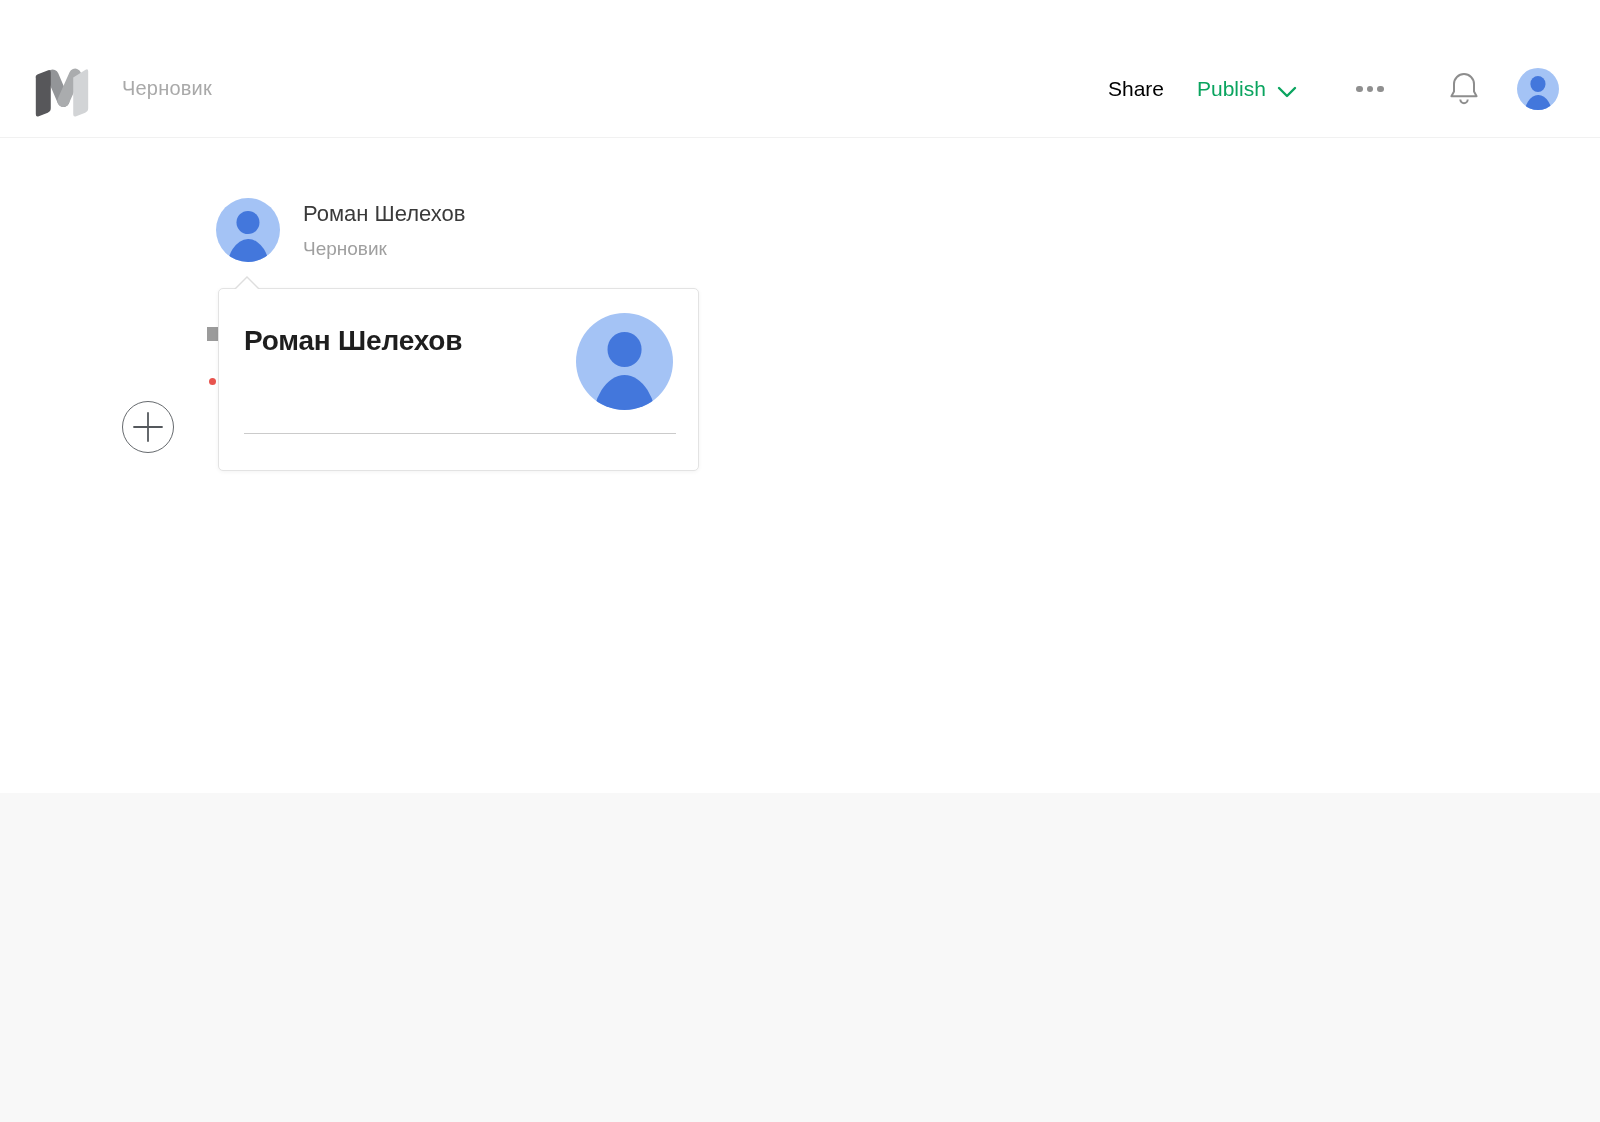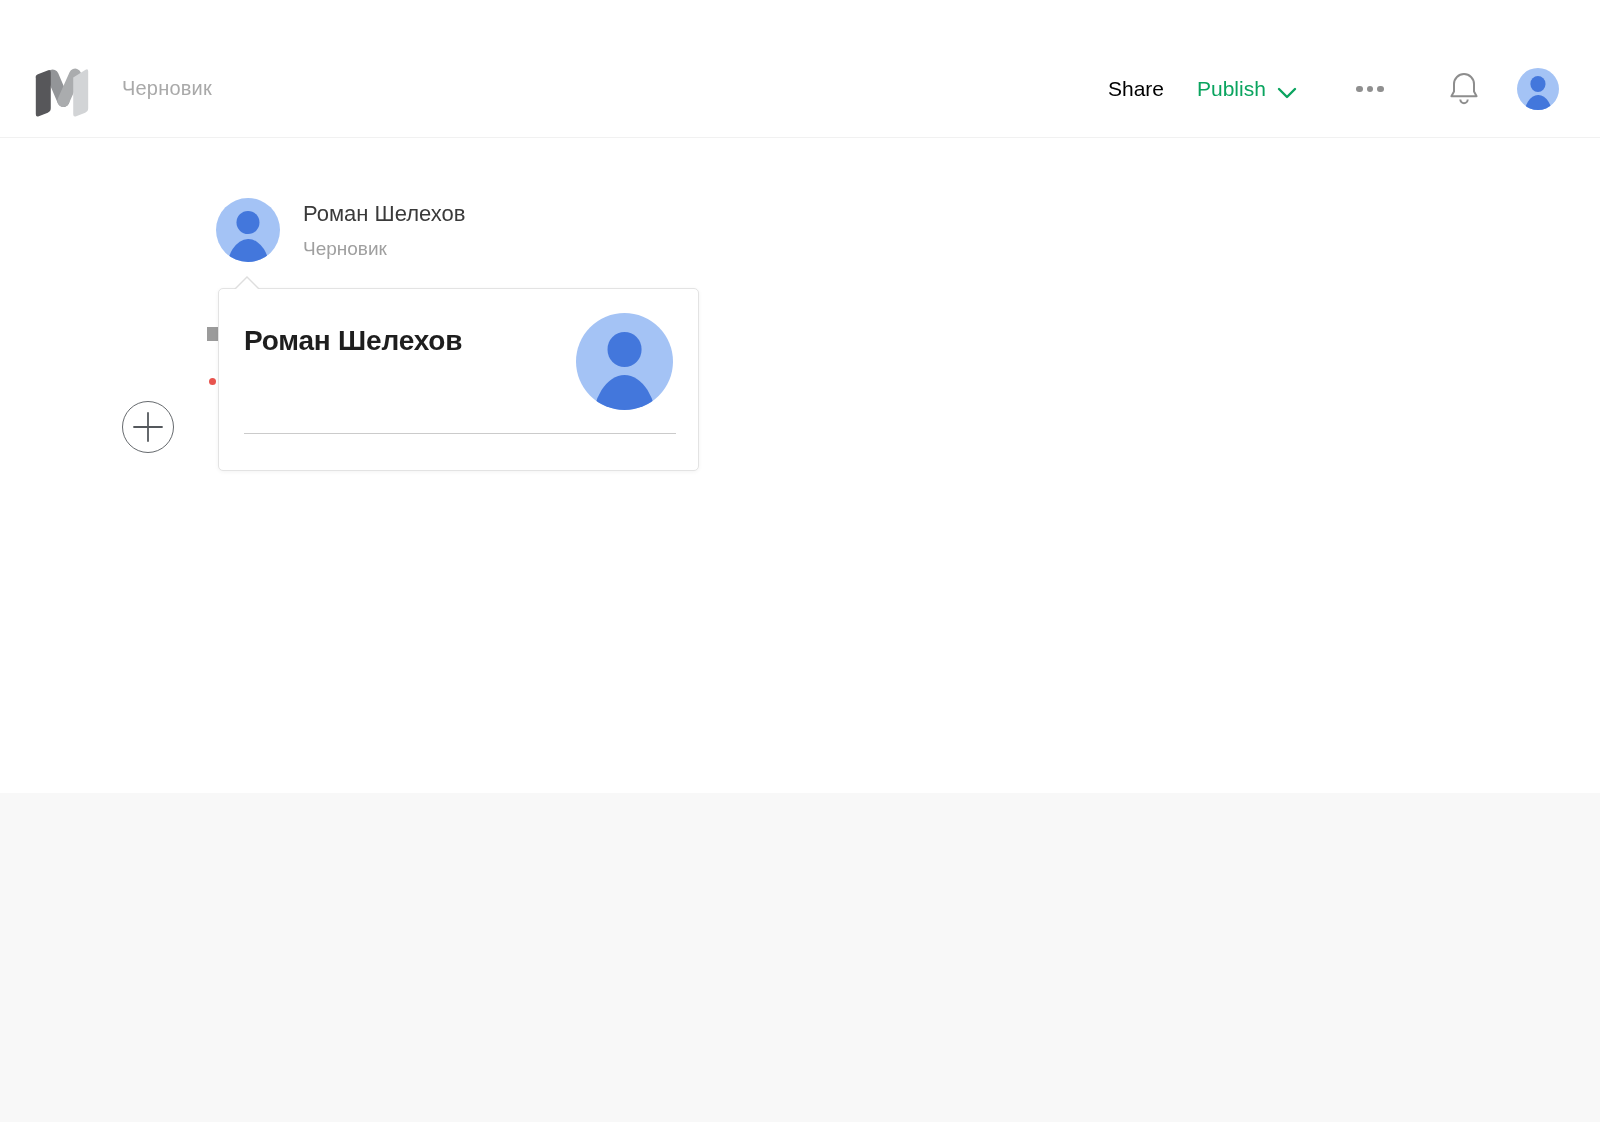--- a/index.html
+++ b/index.html
@@ -4,21 +4,21 @@
 <style>
   html,body{margin:0;padding:0;background:#fff;}
   .app{position:relative;width:1600px;height:1122px;background:#fff;overflow:hidden;
        font-family:"Liberation Sans","DejaVu Sans",sans-serif;margin-top:40px;-webkit-font-smoothing:antialiased;}
 
   
   .topbar{position:absolute;left:0;top:0;width:1600px;height:97px;background:#fff;border-bottom:1px solid #f1f1f1;}
   .logo{position:absolute;left:33px;top:26px;width:58px;height:52px;cursor:pointer;}
   .doc-title{position:absolute;left:122px;top:0;height:97px;line-height:97px;font-size:20px;color:#a9a9a9;letter-spacing:.2px;}
   .share-btn{position:absolute;left:1108px;top:0;height:97px;line-height:97px;font-size:21px;color:#000000;background:none;border:none;cursor:pointer;font-family:inherit;padding:0;}
-  .publish-btn{position:absolute;left:1197px;top:0;height:97px;line-height:97px;font-size:21px;color:#0AA45F;background:none;border:none;cursor:pointer;font-family:inherit;padding:0;display:flex;align-items:flex-start;gap:11px;}
+  .publish-btn{position:absolute;left:1197px;top:0;height:97px;line-height:97px;font-size:21px;color:#0AA45F;background:none;border:none;cursor:pointer;font-family:inherit;padding:0;display:flex;align-items:center;gap:11px;}
   .pub-chevron{margin-top:3px;}
   .more-btn{position:absolute;left:1356px;top:42px;width:34px;height:14px;background:none;border:none;cursor:pointer;display:flex;gap:4px;align-items:center;padding:0;}
   .more-btn i{width:6.5px;height:6.5px;border-radius:50%;background:#8f8f8f;display:block;}
   .bell-btn{position:absolute;left:1448px;top:29px;width:32px;height:38px;background:none;border:none;cursor:pointer;padding:0;}
 
   
   .avatar{position:absolute;border-radius:50%;background:#A4C3F5;overflow:hidden;display:block;}
   .avatar .head{position:absolute;left:50%;top:20%;width:36%;height:36%;transform:translateX(-50%);border-radius:50%;background:#4377DC;}
   .avatar .body{position:absolute;left:50%;top:64%;width:68%;height:60%;transform:translateX(-50%);border-radius:50% 50% 0 0/90% 90% 0 0;background:#4377DC;}
   .avatar-header{left:1517px;top:28px;width:42px;height:42px;cursor:pointer;}

